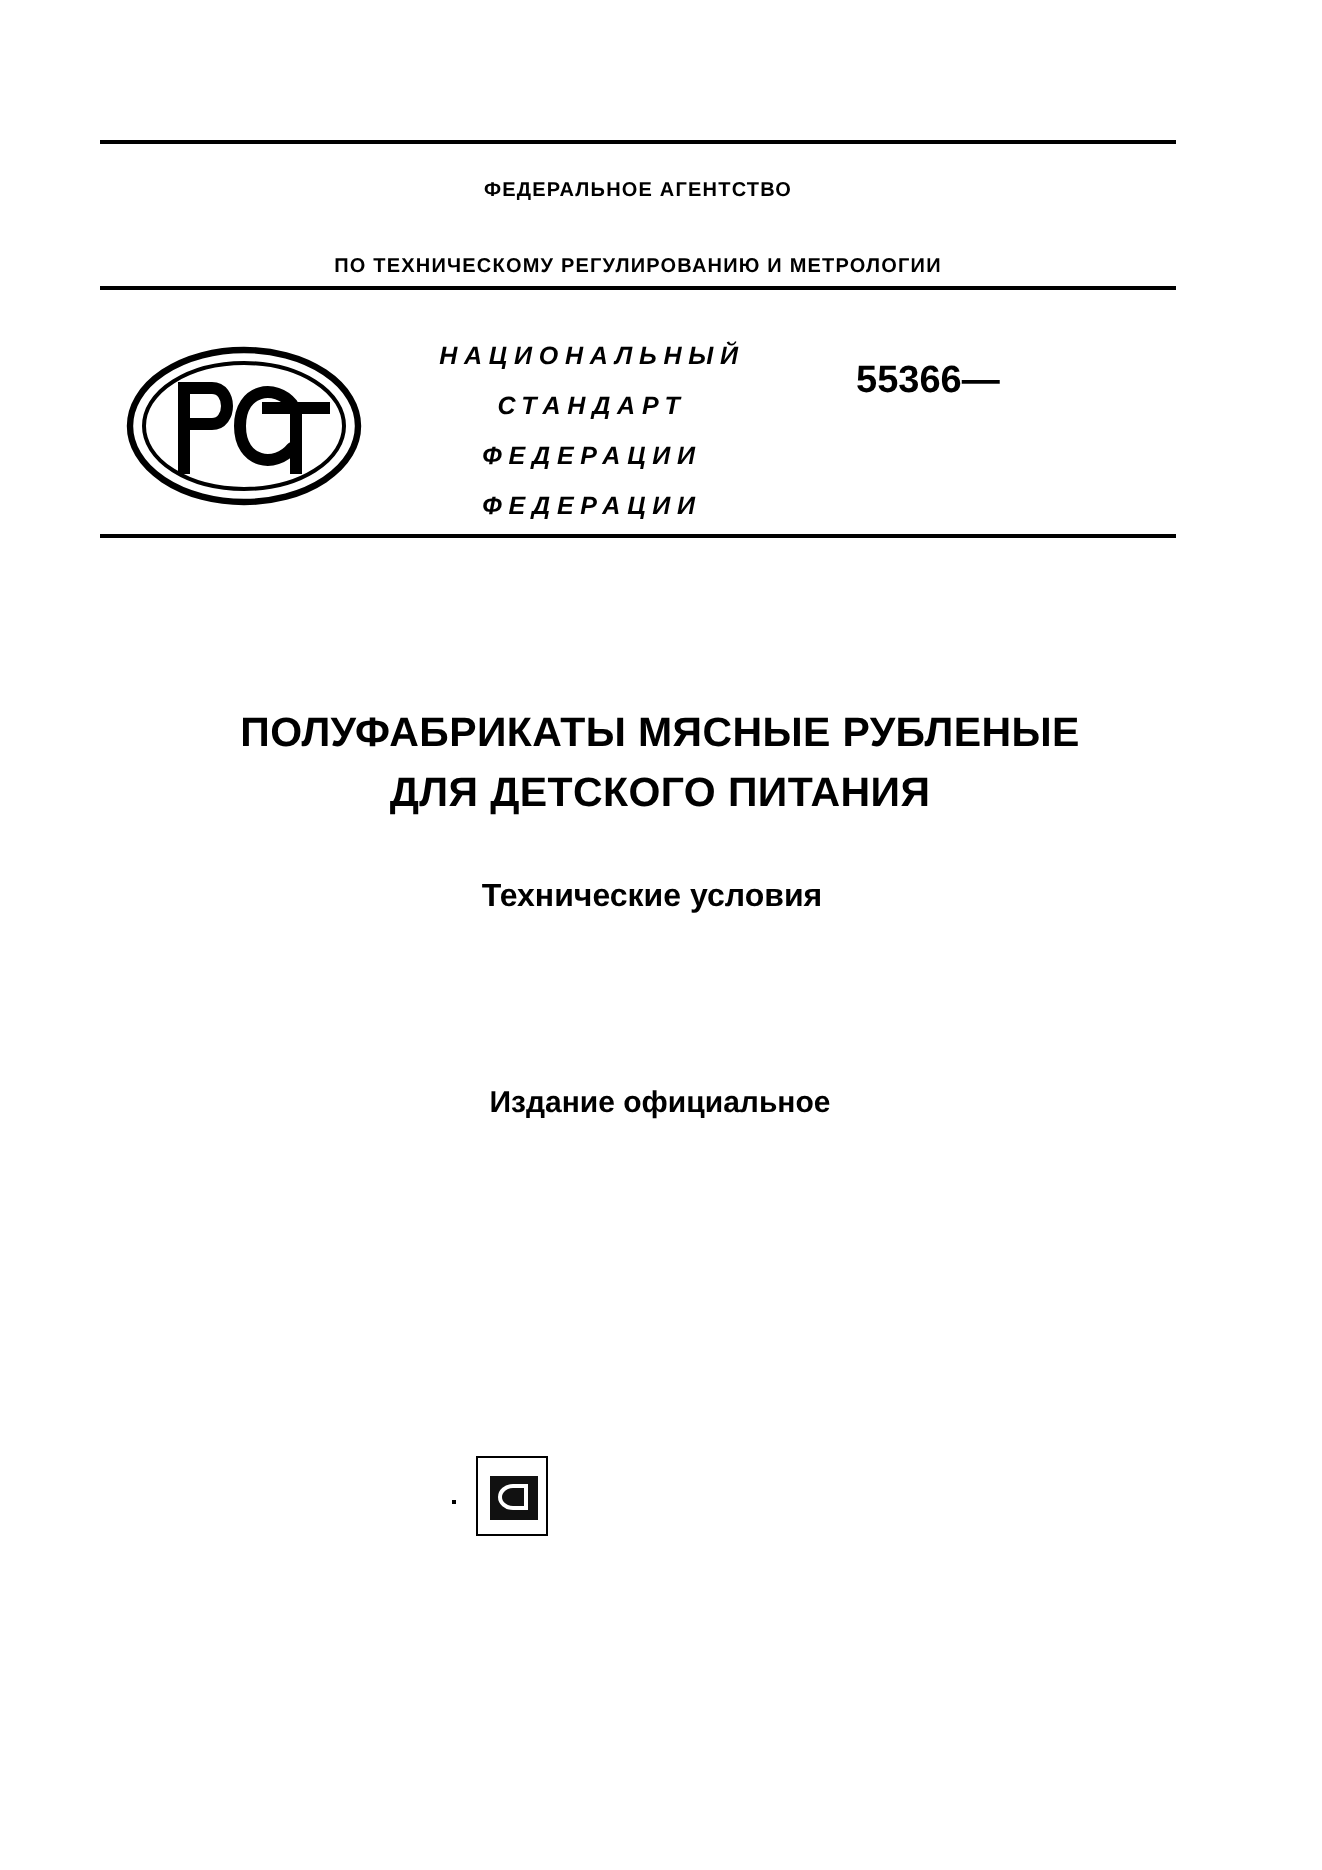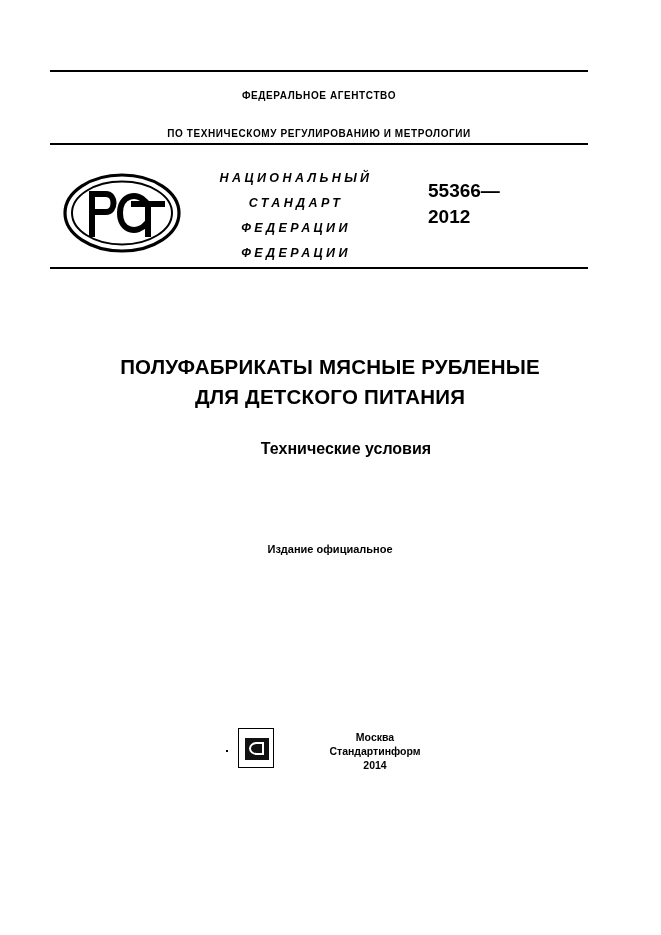--- a/index.html
+++ b/index.html
@@ -87,36 +87,36 @@
     top: 352px;
     width: 540px;
     text-align: center;
     font-size: 20.5px;
     font-weight: bold;
     line-height: 30px;
     letter-spacing: 0.2px;
   }
   .doc-subtitle {
     position: absolute;
-    left: 76px;
+    left: 56px;
     top: 440px;
     width: 540px;
     text-align: center;
     font-size: 16px;
     font-weight: bold;
   }
 
   
   .official {
     position: absolute;
     left: 60px;
     top: 543px;
     width: 540px;
     text-align: center;
-    font-size: 11px;
+    font-size: 15px;
     font-weight: bold;
   }
 
   
   .pub-logo {
     position: absolute;
     left: 238px;
     top: 728px;
     width: 36px;
     height: 40px;
@@ -190,34 +190,28 @@
 
   <div class="std-words">
     <div>НАЦИОНАЛЬНЫЙ</div>
     <div>СТАНДАРТ</div>
     <div>ФЕДЕРАЦИИ</div>
     <div>ФЕДЕРАЦИИ</div>
   </div>
 
   <div class="std-number">
     <div>55366—</div>
-    <div>2012</div>
   </div>
 
   <div class="doc-title">
     <div>ПОЛУФАБРИКАТЫ МЯСНЫЕ РУБЛЕНЫЕ</div>
     <div>ДЛЯ ДЕТСКОГО ПИТАНИЯ</div>
   </div>
   <div class="doc-subtitle">Технические условия</div>
 
   <div class="official">Издание официальное</div>
 
   <div class="pub-dot"></div>
   <div class="pub-logo">
     <div class="pub-logo-inner"></div>
   </div>
-  <div class="publisher">
-    <div>Москва</div>
-    <div>Стандартинформ</div>
-    <div>2014</div>
-  </div>
 
 </div>
 
 </body></html>

